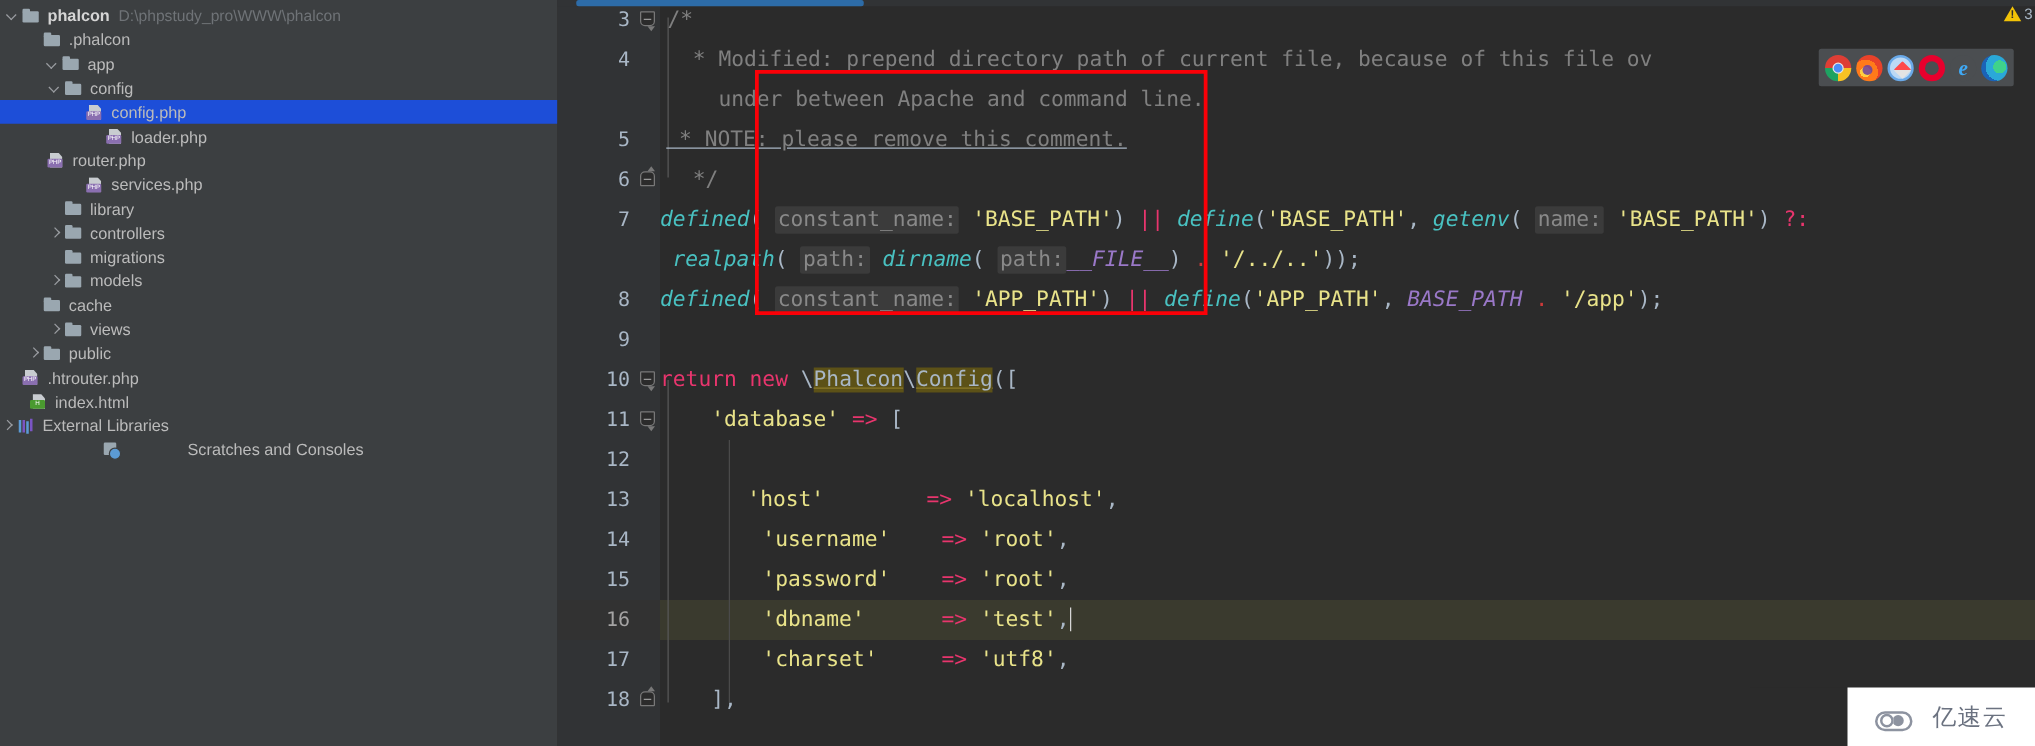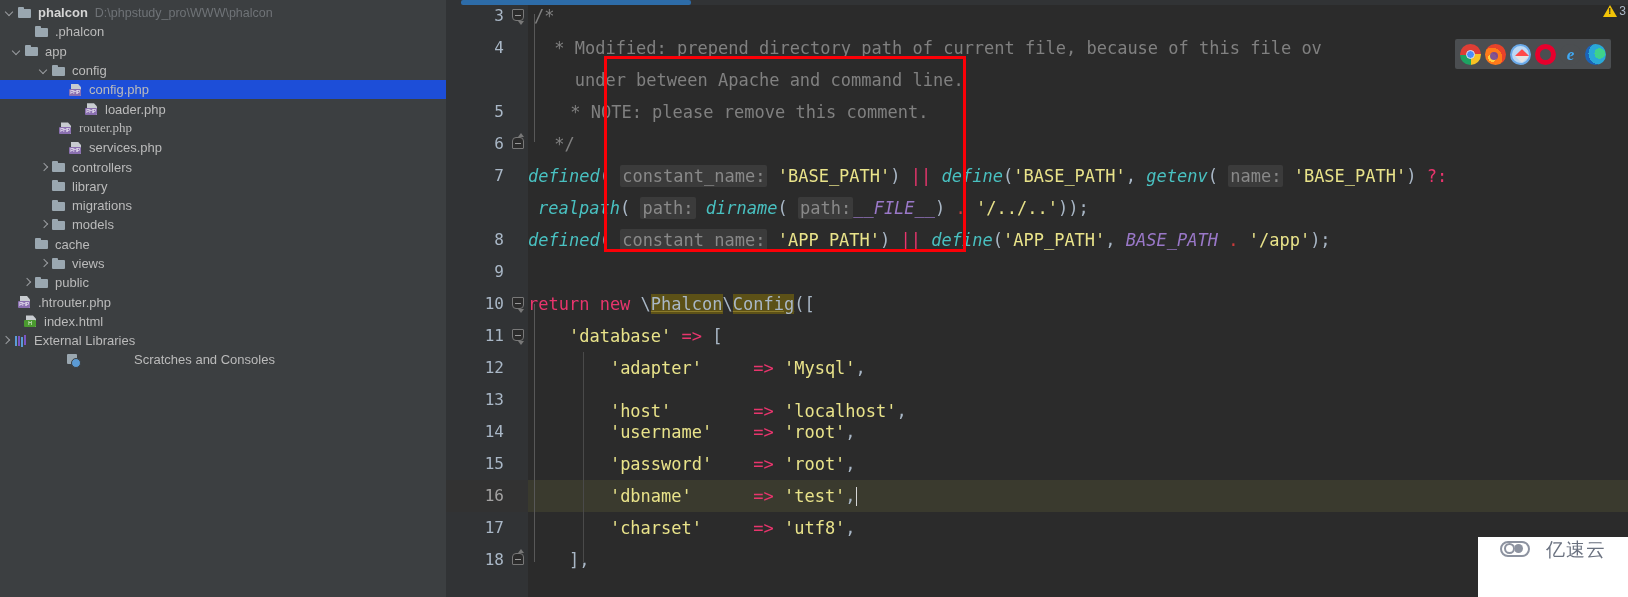--- a/index.html
+++ b/index.html
@@ -232,22 +232,22 @@
     position:relative;
   }
   .warn-tri::after {
     content:"!"; position:absolute; left:-2px; top:2px;
     font-size:9px; color:#2b2b2b; font-weight:bold; line-height:9px;
   }
 
   
   .watermark {
     position:absolute; right:0; bottom:0;
-    width:150px; height:60px; background:#ffffff;
-    display:flex; justify-content:center;
+    width:150px; height:47px; background:#ffffff;
+    display:flex; align-items:center; justify-content:center;
     gap:20px; z-index:20;
   }
   .wm-cloud { position:relative; width:26px; height:17px; }
   .wm-cloud::before {
     content:""; position:absolute; left:0; top:4px;
     width:26px; height:12px; border:2px solid #8d93a0;
     border-radius:9px;
   }
   .wm-cloud::after {
     content:""; position:absolute; left:4px; top:6px;
@@ -274,59 +274,59 @@
           <span class="arrow down"></span>
           <span class="ic folder"></span>
           <span class="tlabel bold">phalcon</span>
           <span class="tpath">D:\phpstudy_pro\WWW\phalcon</span>
         </div>
         <div class="tree-row" style="padding-left: 21px;">
           <span class="arrow"></span>
           <span class="ic folder"></span>
           <span class="tlabel">.phalcon</span>
         </div>
-        <div class="tree-row" style="padding-left: 11px;">
+        <div class="tree-row" style="padding-left: 36px;">
           <span class="arrow down"></span>
           <span class="ic folder"></span>
           <span class="tlabel">app</span>
         </div>
         <div class="tree-row" style="padding-left: 38px;">
           <span class="arrow down"></span>
           <span class="ic folder"></span>
           <span class="tlabel">config</span>
         </div>
         <div class="tree-row selected" style="padding-left: 55px;">
           <span class="arrow"></span>
           <span class="ic php"></span>
           <span class="tlabel">config.php</span>
         </div>
         <div class="tree-row" style="padding-left: 71px;">
           <span class="arrow"></span>
           <span class="ic php"></span>
           <span class="tlabel">loader.php</span>
         </div>
-        <div class="tree-row" style="padding-left: 45px; font-family: Liberation Serif, serif;">
+        <div class="tree-row" style="padding-left: 24px;">
           <span class="arrow"></span>
           <span class="ic php"></span>
           <span class="tlabel">router.php</span>
         </div>
         <div class="tree-row" style="padding-left: 55px;">
           <span class="arrow"></span>
           <span class="ic php"></span>
           <span class="tlabel">services.php</span>
         </div>
         <div class="tree-row" style="padding-left: 38px;">
+          <span class="arrow"></span>
+          <span class="ic folder"></span>
+          <span class="tlabel">library</span>
+        </div>
+        <div class="tree-row" style="padding-left: 38px;">
           <span class="arrow right"></span>
           <span class="ic folder"></span>
           <span class="tlabel">controllers</span>
-        </div>
-        <div class="tree-row" style="padding-left: 38px;">
-          <span class="arrow"></span>
-          <span class="ic folder"></span>
-          <span class="tlabel">library</span>
         </div>
         <div class="tree-row" style="padding-left: 38px;">
           <span class="arrow"></span>
           <span class="ic folder"></span>
           <span class="tlabel">migrations</span>
         </div>
         <div class="tree-row" style="padding-left: 38px;">
           <span class="arrow right"></span>
           <span class="ic folder"></span>
           <span class="tlabel">models</span>
@@ -354,21 +354,21 @@
         <div class="tree-row" style="padding-left: 10px;">
           <span class="arrow"></span>
           <span class="ic html"></span>
           <span class="tlabel">index.html</span>
         </div>
         <div class="tree-row" style="padding-left: 0;">
           <span class="arrow right"></span>
           <span class="ic libs"></span>
           <span class="tlabel">External Libraries</span>
         </div>
-        <div class="tree-row" style="padding-left: 4px; gap: 48px;">
+        <div class="tree-row" style="padding-left: 20px; gap: 48px;">
           <span class="arrow"></span>
           <span class="ic scratch"></span>
           <span class="tlabel">Scratches and Consoles</span>
         </div>
       </div>
   </div>
 
   <div class="editor">
 
     <div class="hscroll-track"></div>
@@ -394,21 +394,21 @@
         <span class="gutter-num">4</span>
         <span class="code-text" style="left:98px;"><span class="c-comment"> * Modified: prepend directory path of current file, because of this file ov</span></span>
       </div>
 
       <div class="ln-row">
         <span class="code-text" style="left:98px;"><span class="c-comment">   under between Apache and command line.</span></span>
       </div>
 
       <div class="ln-row">
         <span class="gutter-num">5</span>
-        <span class="code-text" style="left:114px;"><span class="c-comment"> * NOTE: please remove this comment.</span></span>
+        <span class="code-text" style="left:87px;text-decoration:underline;"><span class="c-comment"> * NOTE: please remove this comment.</span></span>
       </div>
 
       <div class="ln-row">
         <span class="gutter-num">6</span>
         <span class="fold end">
             <span class="box"></span>
           </span>
         <span class="code-text" style="left:98px;"><span class="c-comment"> */</span></span>
       </div>
 
@@ -441,26 +441,25 @@
       <div class="ln-row">
         <span class="gutter-num">11</span>
         <span class="fold start">
             <span class="box"></span>
           </span>
         <span class="code-text" style="left:82px;">    <span class="c-str">'database'</span> <span class="c-op">=&gt;</span> <span class="c-punc">[</span></span>
       </div>
 
       <div class="ln-row">
         <span class="gutter-num">12</span>
-        <span class="code-text" style="left:82px;">        <span class="c-str">'adapter'</span>     <span class="c-op">=&gt;</span> <span class="c-str">'Mysql'</span><span class="c-punc">,</span></span>
       </div>
 
       <div class="ln-row">
         <span class="gutter-num">13</span>
-        <span class="code-text" style="left:82px;margin-top:11px;">        <span class="c-str">'host'</span>        <span class="c-op">=&gt;</span> <span class="c-str">'localhost'</span><span class="c-punc">,</span></span>
+        <span class="code-text" style="left:70px;">        <span class="c-str">'host'</span>        <span class="c-op">=&gt;</span> <span class="c-str">'localhost'</span><span class="c-punc">,</span></span>
       </div>
 
       <div class="ln-row">
         <span class="gutter-num">14</span>
         <span class="code-text" style="left:82px;">        <span class="c-str">'username'</span>    <span class="c-op">=&gt;</span> <span class="c-str">'root'</span><span class="c-punc">,</span></span>
       </div>
 
       <div class="ln-row">
         <span class="gutter-num">15</span>
         <span class="code-text" style="left:82px;">        <span class="c-str">'password'</span>    <span class="c-op">=&gt;</span> <span class="c-str">'root'</span><span class="c-punc">,</span></span>

